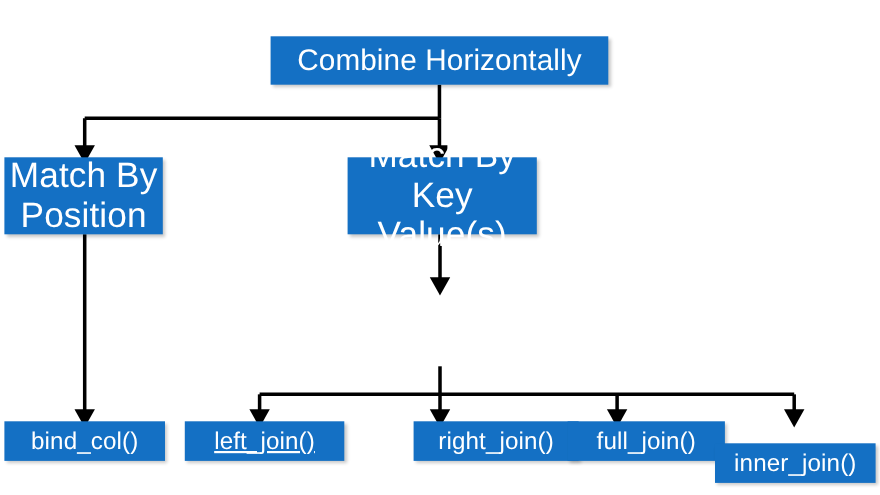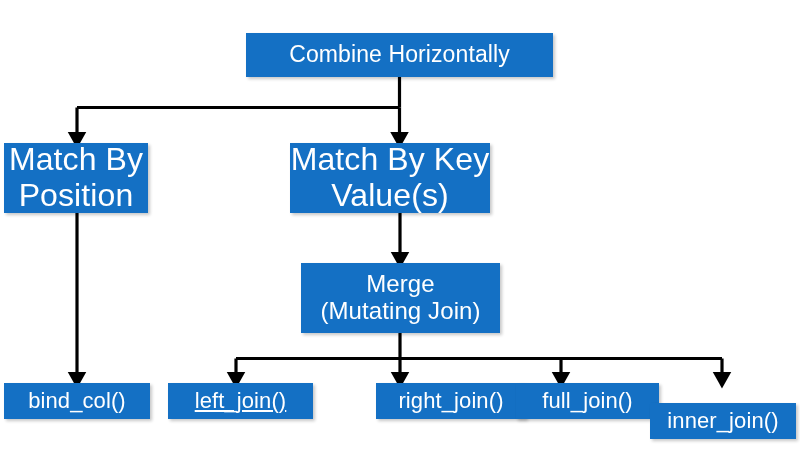--- a/index.html
+++ b/index.html
@@ -33,21 +33,21 @@
     display: flex;
     align-items: center;
     justify-content: center;
     text-align: center;
     line-height: 1.12;
     letter-spacing: 0.1px;
     box-shadow: 2px 2px 3px rgba(0,0,0,0.22);
     z-index: 2;
     white-space: pre-line;
   }
-  .node.lvl0 { font-size: 23px; }
+  .node.lvl0 { font-size: 27px; }
   .node.lvl1 { font-size: 32px; }
   .node.lvl2 { font-size: 24px; }
   .node.leaf { font-size: 22px; }
 </style>
 </head>
 <body>
 
 <div id="canvas">
 
   <svg id="edges" viewBox="0 0 800 450" xmlns="http://www.w3.org/2000/svg">
@@ -75,25 +75,23 @@
     <path d="M400,358.5 L400,379" stroke="#000000" stroke-width="3.2" fill="none" marker-end="url(#arrowhead)"></path>
     <path d="M561,358.5 L561,379" stroke="#000000" stroke-width="3.2" fill="none" marker-end="url(#arrowhead)"></path>
     <path d="M722,358.5 L722,379" stroke="#000000" stroke-width="3.2" fill="none" marker-end="url(#arrowhead)"></path>
   </svg>
 
   <div class="node lvl0" style="left:246px; top:33px; width:307px; height:44px;">Combine Horizontally</div>
 
   <div class="node lvl1" style="left:4px; top:143px; width:144px; height:70px;">Match By
 Position</div>
 
-  <div class="node lvl1" style="left:290px; top:143px; width:200px; height:70px;">Match By Key
+  <div class="node lvl1" style="left:316px; top:143px; width:172px; height:70px;">Match By Key
 Value(s)</div>
 
-  <div class="node lvl2" style="left:301px; top:263px; width:199px; height:70px;">Merge
-(Mutating Join)</div>
 
   <div class="node leaf" style="left:4px; top:383px; width:146px; height:36px;">bind_col()</div>
 
   <div class="node leaf" style="left:168px; top:383px; width:145px; height:36px;text-decoration:underline;">left_join()</div>
 
   <div class="node leaf" style="left:328px; top:383px; width:150px; height:36px;margin-left:48px;">right_join()</div>
 
   <div class="node leaf" style="left:516px; top:383px; width:143px; height:36px;">full_join()</div>
 
   <div class="node leaf" style="left:650px; top:403px; width:146px; height:36px;">inner_join()</div>

